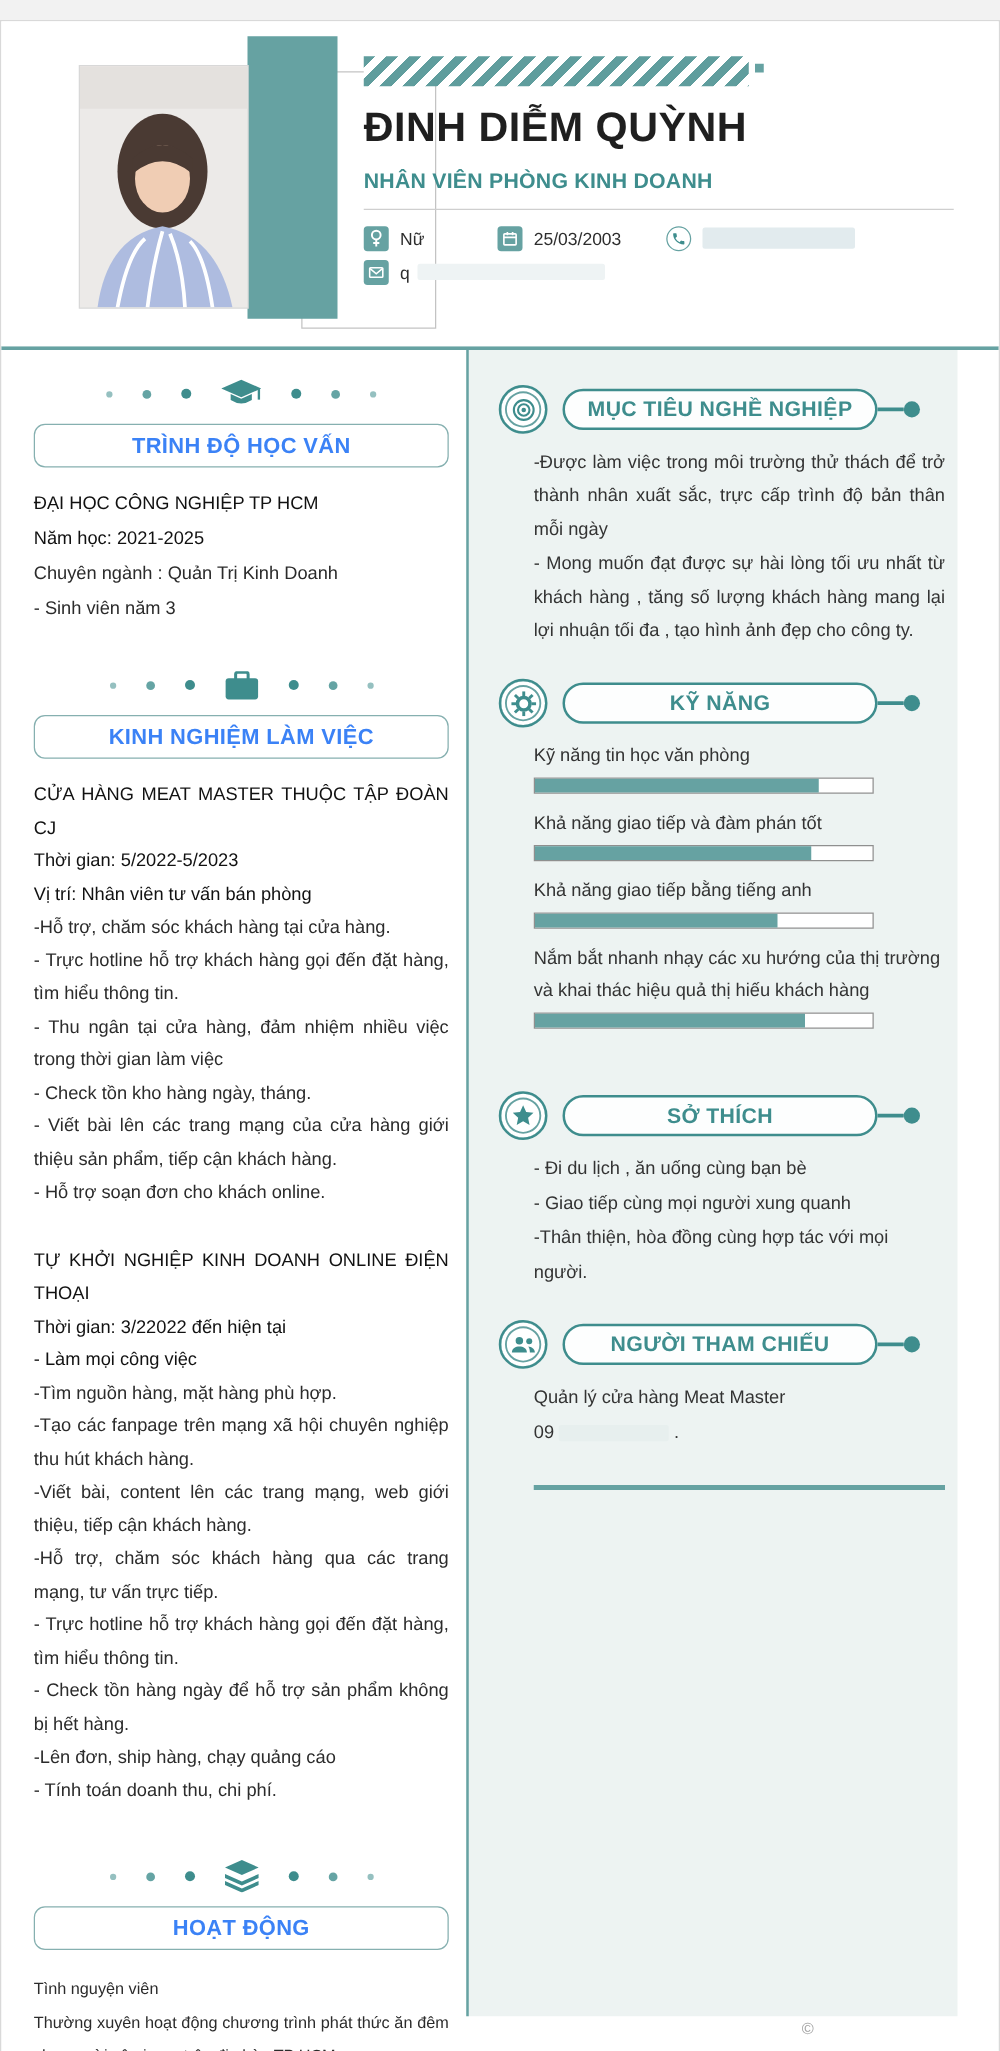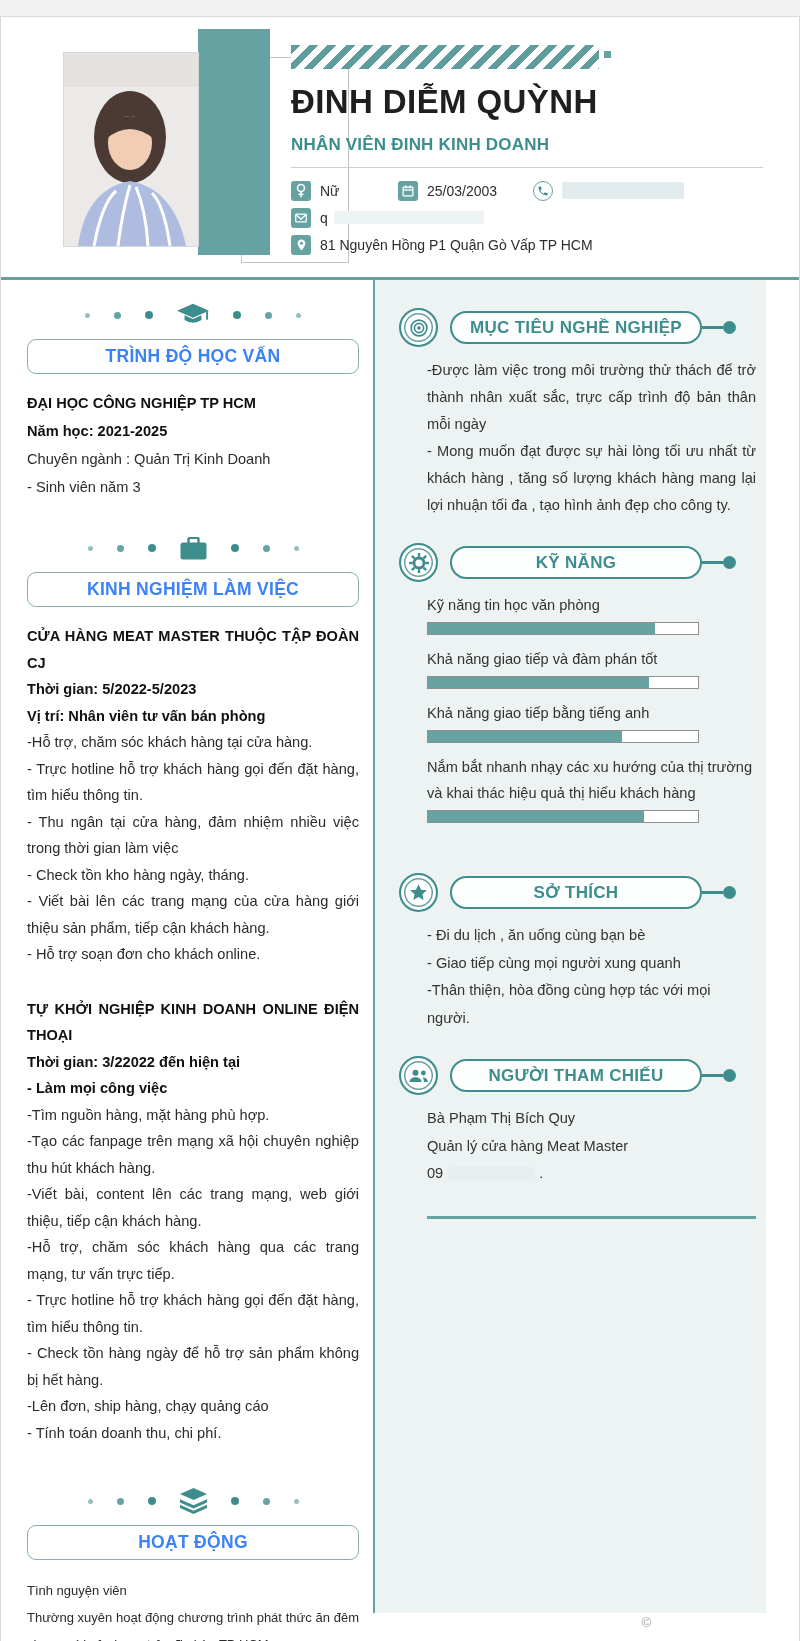--- a/index.html
+++ b/index.html
@@ -51,21 +51,21 @@
   
   .deco{display:flex;align-items:center;justify-content:center;gap:24px;margin-top:22px;height:26px;}
   .deco .d{border-radius:50%;background:var(--teal-dark);display:inline-block;}
   .deco .d1{width:5px;height:5px;opacity:.55;}
   .deco .d2{width:7px;height:7px;opacity:.8;}
   .deco .d3{width:8px;height:8px;}
   .deco-icon{display:inline-flex;align-items:center;}
   .sec-box{margin-top:11px;border:1.6px solid #86b0b0;border-radius:9px;height:35px;display:flex;align-items:center;justify-content:center;
            font-size:17.5px;font-weight:bold;color:#3b82f6;letter-spacing:.3px;background:#fff;}
   .sec-content{margin-top:15px;font-size:14.6px;line-height:28px;}
-  .b{font-weight:bold;color:#111;}
+  .b{font-weight:normal;color:#111;}
   .duty{font-size:14.6px;line-height:26.5px;text-align:justify;}
   .job{margin-top:2px;}
   .job + .job{margin-top:28px;}
   .exp-wrap{margin-top:16px;}
   .act-lines{margin-top:17px;font-size:13px;line-height:27px;text-align:justify;}
 
   
   .rsec{margin-top:0;}
   .rsec + .rsec{margin-top:24px;}
   .rsec.gap-lg{margin-top:50px;}
@@ -107,21 +107,21 @@
         <path d="M30 193 Q38 150 52 138" stroke="#ffffff" stroke-width="3" fill="none"></path>
         <path d="M54 193 Q58 160 66 132" stroke="#ffffff" stroke-width="3" fill="none"></path>
         <path d="M84 193 Q82 158 72 134" stroke="#ffffff" stroke-width="3" fill="none"></path>
         <path d="M106 193 Q100 152 88 140" stroke="#ffffff" stroke-width="3" fill="none"></path>
       </svg>
     </div>
 
     <div class="header-right">
       <div class="stripes"></div>
       <h1 class="name">ĐINH DIỄM QUỲNH</h1>
-      <h2 class="role-title">NHÂN VIÊN ĐINH KINH DOANH</h2>
+      <h2 class="role-title">NHÂN VIÊN PHÒNG KINH DOANH</h2>
       <div class="thin-rule"></div>
 
       <div class="info">
         <div class="irow">
           <span class="iicon sq">
             <svg width="14" height="15" viewBox="0 0 20 21">
                 <circle cx="10" cy="7" r="5" fill="none" stroke="#fff" stroke-width="2.2"></circle>
                 <line x1="10" y1="12" x2="10" y2="20" stroke="#fff" stroke-width="2.2"></line>
                 <line x1="6.5" y1="16" x2="13.5" y2="16" stroke="#fff" stroke-width="2.2"></line>
               </svg>
@@ -147,29 +147,20 @@
         </div>
         <div class="irow">
           <span class="iicon sq">
             <svg width="14" height="14" viewBox="0 0 20 20" fill="none" stroke="#fff" stroke-width="1.8">
                 <rect x="2.5" y="4.5" width="15" height="11" rx="1"></rect>
                 <path d="M3 5.5l7 6 7-6"></path>
               </svg>
           </span>
           <span class="ival">q</span>
           <span class="redact email"></span>
-        </div>
-        <div class="irow">
-          <span class="iicon sq">
-            <svg width="13" height="14" viewBox="0 0 20 20">
-                <path d="M10 1.5c-3.3 0-6 2.6-6 5.9C4 12 10 18.5 10 18.5S16 12 16 7.4c0-3.3-2.7-5.9-6-5.9z" fill="#fff"></path>
-                <circle cx="10" cy="7.3" r="2.3" fill="#66a2a2"></circle>
-              </svg>
-          </span>
-          <span class="ival">81 Nguyên Hồng P1 Quận Gò Vấp TP HCM</span>
         </div>
       </div>
     </div>
   </header>
   <div class="header-rule"></div>
 
   <div class="main">
 
     <div class="left-col">
 
@@ -379,21 +370,20 @@
                 <path d="M19.5 11.6c3.4.3 7 2.2 7 6.4h-5.3c0-2.7-.6-4.9-1.7-6.4z" fill="#3e8d8d"></path>
               </svg>
           </span>
           <span class="rh-pill">NGƯỜI THAM CHIẾU</span>
           <span class="rh-tail"></span>
           <span class="rh-dot"></span>
         </div>
         <div class="rbody plain-lines">
           <div>
 
-          <p>Bà Phạm Thị Bích Quy</p>
               <p>Quản lý cửa hàng Meat Master</p>
             </div>
           <div class="ref-phone">
             <span>09</span>
             <span class="redact ref"></span>
             <span>.</span>
           </div>
         </div>
         <div class="ref-divider"></div>
       </section>

